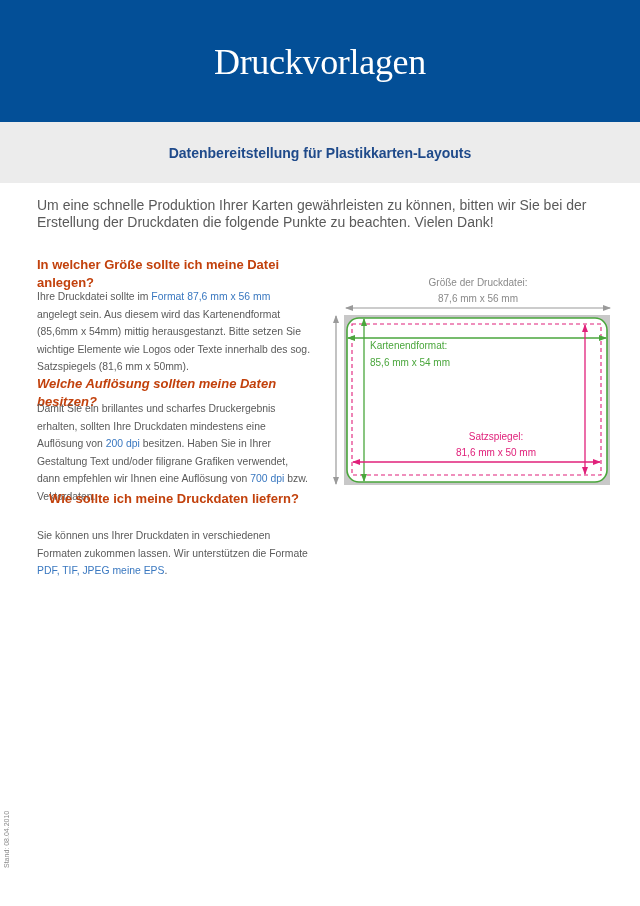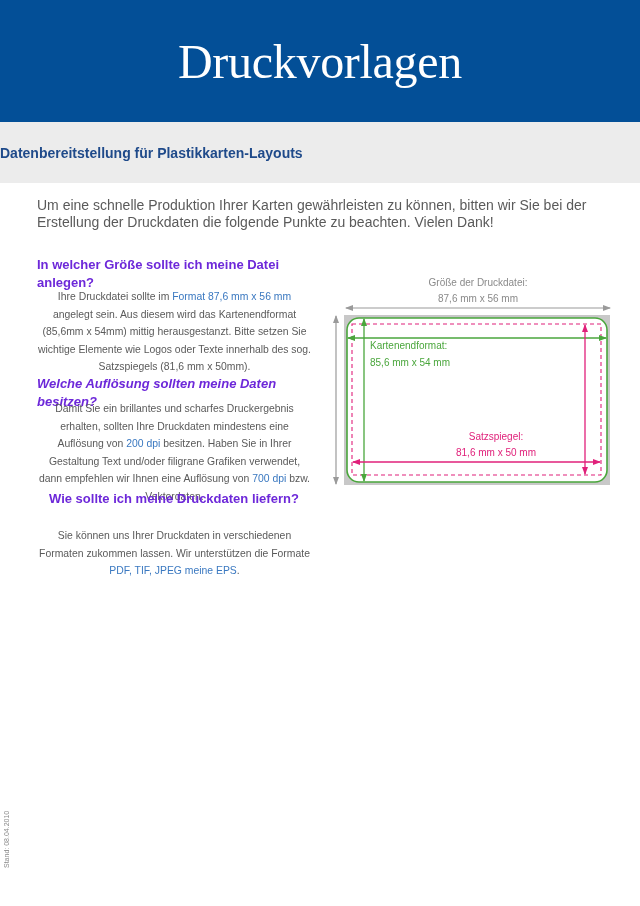--- a/index.html
+++ b/index.html
@@ -10,42 +10,42 @@
     color: #555555;
   }
   .hero {
     position: absolute; left: 0; top: 0; width: 640px; height: 122px;
     background: #034f97;
   }
   .hero-title {
     position: absolute; left: 0; width: 640px; top: 40px;
     text-align: center; color: #ffffff;
     font-family: "Liberation Serif", "DejaVu Serif", serif;
-    font-size: 48px; letter-spacing: -0.3px; line-height: 44px;
+    font-size: 36px; letter-spacing: -0.3px; line-height: 44px;
   }
   .subband {
     position: absolute; left: 0; top: 122px; width: 640px; height: 61px;
     background: #ececec;
   }
   .subtitle {
     position: absolute; left: 0; width: 640px; top: 144px;
-    text-align: left; color: #1f4a8a;
+    text-align: center; color: #1f4a8a;
     font-size: 14px; font-weight: bold; line-height: 18px;
   }
   .intro {
     position: absolute; left: 37px; top: 197px; width: 575px;
     font-size: 14px; line-height: 17px; color: #5a5a5a;
   }
   .h2 {
     position: absolute; left: 37px; width: 290px;
-    color: #6d28d9; font-size: 13px; font-weight: bold; line-height: 18px;
+    color: #c2410c; font-size: 13px; font-weight: bold; line-height: 18px;
   }
   .para {
     position: absolute; left: 37px; width: 275px;
-    font-size: 10.4px; line-height: 17.5px; color: #5a5a5a; text-align: center;
+    font-size: 10.4px; line-height: 17.5px; color: #5a5a5a;
   }
   .hl { color: #3a78c0; }
   .diagram {
     position: absolute; left: 332px; top: 268px; width: 292px; height: 225px;
   }
   .footer-stamp {
     position: absolute; left: 3px; top: 868px;
     transform: rotate(-90deg); transform-origin: left top;
     font-size: 7px; color: #8a8a8a; white-space: nowrap;
   }

